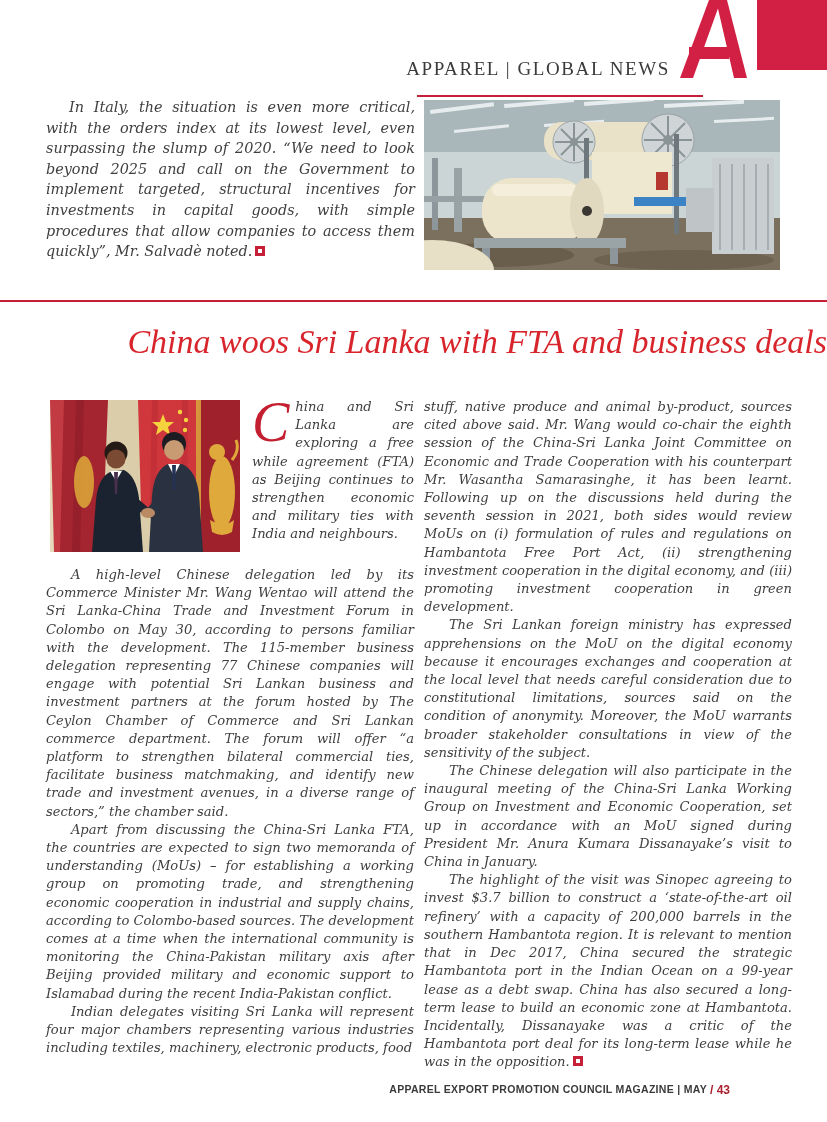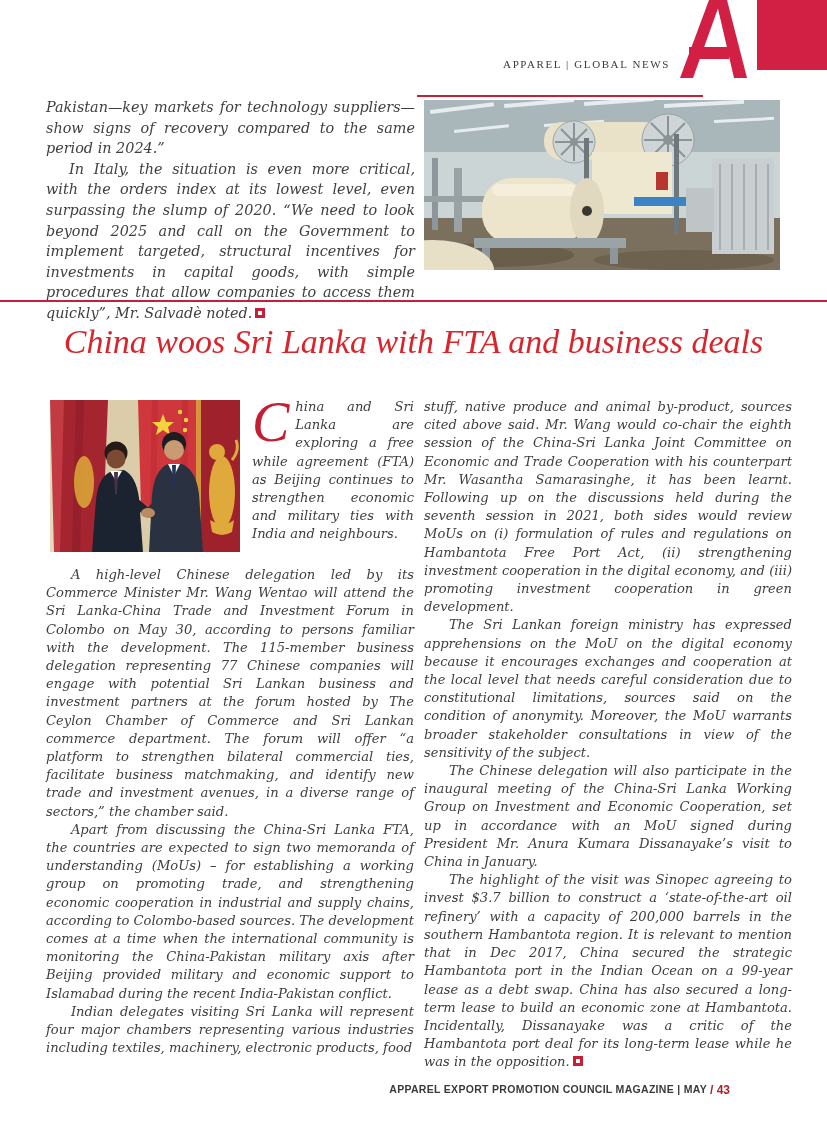--- a/index.html
+++ b/index.html
@@ -1,36 +1,36 @@
 <!DOCTYPE html>
 <html><head>
 <meta charset="utf-8">
 <style>
   html,body{margin:0;padding:0;background:#ffffff;}
   .page{position:relative;width:827px;height:1122px;background:#ffffff;overflow:hidden;
         font-family:"DejaVu Serif",serif;color:#3e3e3e;}
 
   
   .masthead{position:absolute;top:58px;left:0;right:157px;text-align:right;
-            font-family:"Liberation Serif",serif;font-size:11px;letter-spacing:1.6px;
+            font-family:"Liberation Serif",serif;font-size:19px;letter-spacing:1.6px;
             color:#3b3b3b;font-weight:normal;}
   .masthead-rule{position:absolute;top:95px;left:417px;width:286px;height:2px;background:#c62038;}
   .logo{position:absolute;top:0;right:0;width:147px;height:78px;}
 
   
   .top-text{position:absolute;top:97px;left:46px;width:369px;
             font-style:italic;font-size:14.4px;line-height:20.6px;text-align:justify;color:#3f3f3f;}
   .top-text p{margin:0;}
   .top-text p.ind{text-indent:1.6em;font-style:italic;}
   .factory-photo{position:absolute;top:100px;left:424px;width:356px;height:170px;margin:0;}
   .factory-photo svg,.handshake-photo svg{display:block;width:100%;height:100%;}
 
   
   .divider{position:absolute;top:300px;left:0;width:827px;height:2px;background:#c62038;}
-  .headline{position:absolute;top:318px;left:0;width:827px;margin:0;text-align:center;
+  .headline{position:absolute;top:318px;left:0;width:827px;margin:0;text-align:right;
             font-family:"Liberation Serif",serif;font-style:italic;font-weight:normal;
             font-size:34px;line-height:48px;color:#d8252c;}
 
   
   .feature{position:absolute;top:398px;left:46px;width:746px;display:flex;gap:10px;}
   .col{width:368px;font-style:italic;font-size:13.1px;line-height:18.2px;
        text-align:justify;color:#3e3e3e;}
   .col p{margin:0;}
   .col p.ind{text-indent:1.9em;}
   .intro-row{overflow:hidden;margin-bottom:10px;}
@@ -59,21 +59,20 @@
   <div class="logo">
     <svg viewBox="0 0 147 78" preserveAspectRatio="none" aria-hidden="true">
       <polygon points="29,0 41,0 13,78 0,78" fill="#d12043"></polygon>
       <polygon points="36,0 47,0 67,78 54,78" fill="#d12043"></polygon>
       <rect x="9" y="47" width="40" height="12" fill="#d12043"></rect>
       <rect x="77" y="0" width="70" height="70" fill="#d12043"></rect>
     </svg>
   </div>
 
   <div class="top-text">
-    <p>Pakistan—key markets for technology suppliers—show signs of recovery compared to the same period in 2024.”</p>
     <p class="ind"><span>In Italy, the situation is even more critical, with the orders index at its lowest level, even surpassing the slump of 2020. “We need to look beyond 2025 and call on the Government to implement targeted, structural incentives for investments in capital goods, with simple procedures that allow companies to access them quickly”, Mr. Salvadè noted.</span><span class="endmark"></span></p>
   </div>
 
   <figure class="factory-photo">
     <svg viewBox="0 0 356 170" preserveAspectRatio="none" aria-hidden="true">
       <rect x="0" y="0" width="356" height="170" fill="#c7d0d2"></rect>
       <rect x="0" y="0" width="356" height="52" fill="#a9b6ba"></rect>
       <g fill="#eef4f5" opacity="0.9">
         <rect x="6" y="10" width="64" height="4" transform="rotate(-7 6 10)"></rect>
         <rect x="80" y="4" width="70" height="4" transform="rotate(-5 80 4)"></rect>

